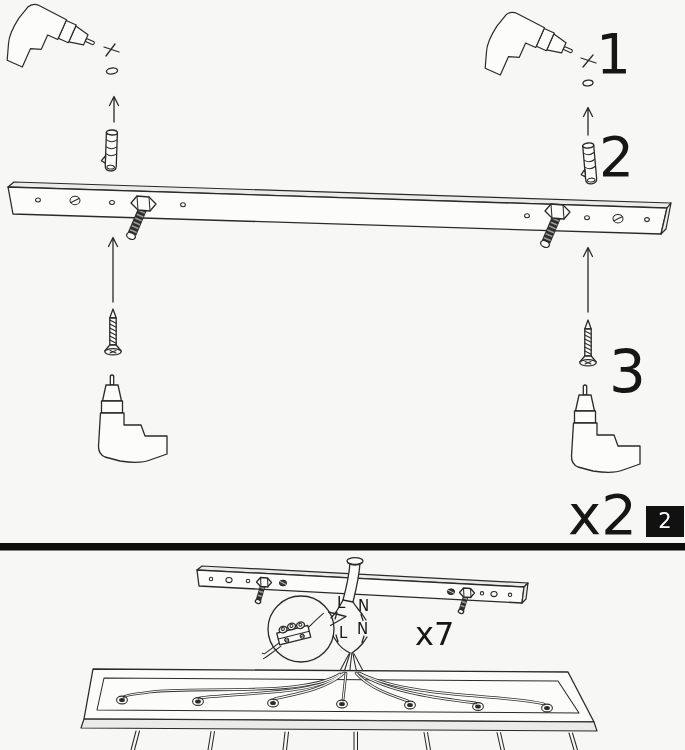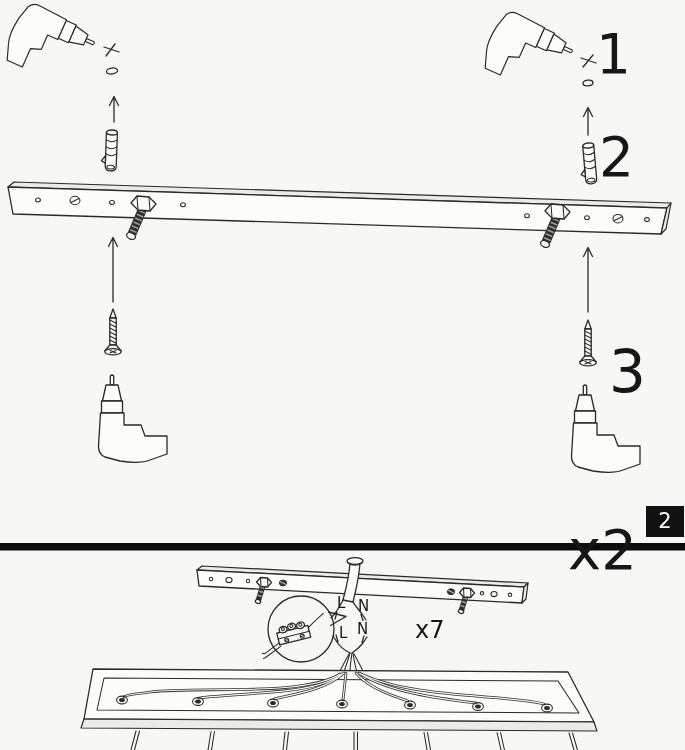--- a/index.html
+++ b/index.html
@@ -16,22 +16,22 @@
   .fw{fill:#fcfcfb;stroke:var(--ink,#2a2a2a);stroke-width:1.3;stroke-linejoin:round;}
   .ft{fill:#ebebe9;stroke:var(--ink,#2a2a2a);stroke-width:1.2;stroke-linejoin:round;}
   .thread{stroke:#9b9b98;stroke-dasharray:1.6 2.6;fill:none;}
   .tube{fill:none;stroke:#2e2e2e;stroke-width:2.7;stroke-linecap:round;}
   .core{fill:none;stroke:#f7f7f5;stroke-width:1.15;stroke-linecap:round;}
   
   .lbl{position:absolute;line-height:1;white-space:nowrap;}
   .l-step1{left:596px;top:27px;font-size:55px;}
   .l-step2{left:599px;top:130px;font-size:55px;}
   .l-step3{left:609px;top:343px;font-size:58px;}
-  .l-x2{left:568px;top:487px;font-size:56px;margin-top:35px;}
-  .l-x7{left:415px;top:618px;font-size:24px;}
+  .l-x2{left:568px;top:487px;font-size:56px;}
+  .l-x7{left:415px;top:618px;font-size:32px;}
   .l-badge{left:646px;top:506px;width:38px;height:31px;
     background:var(--badge-bg,#111);color:var(--badge-fg,#fff);
     display:flex;align-items:center;justify-content:center;font-size:21px;}
   .l-L1{left:337px;top:596px;font-size:15px;}
   .l-N1{left:358px;top:599px;font-size:15px;}
   .l-L2{left:339px;top:626px;font-size:15px;}
   .l-N2{left:357px;top:622px;font-size:15px;}
 </style>
 </head>
 <body>

